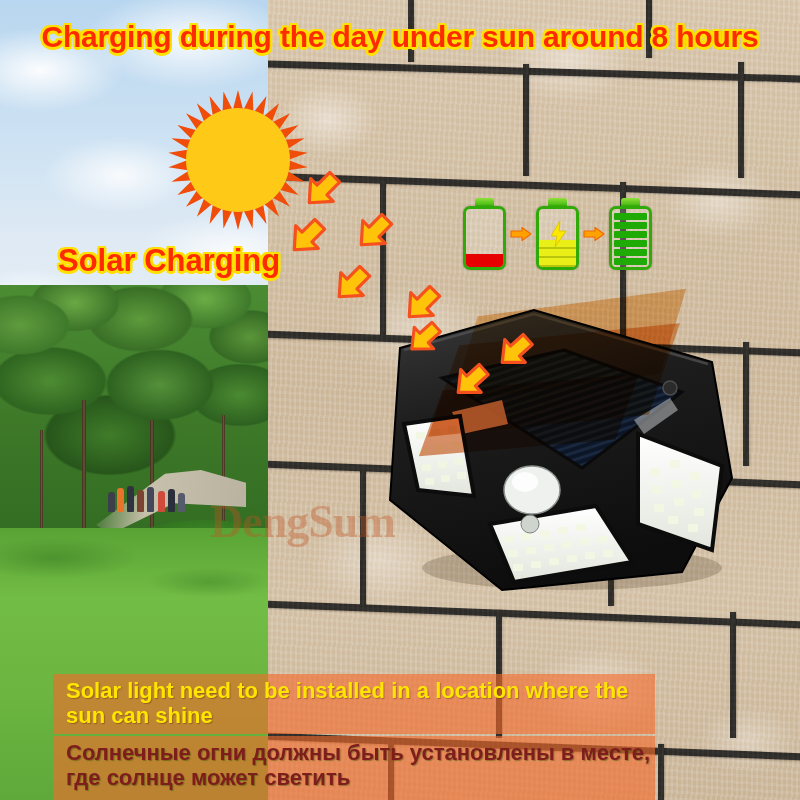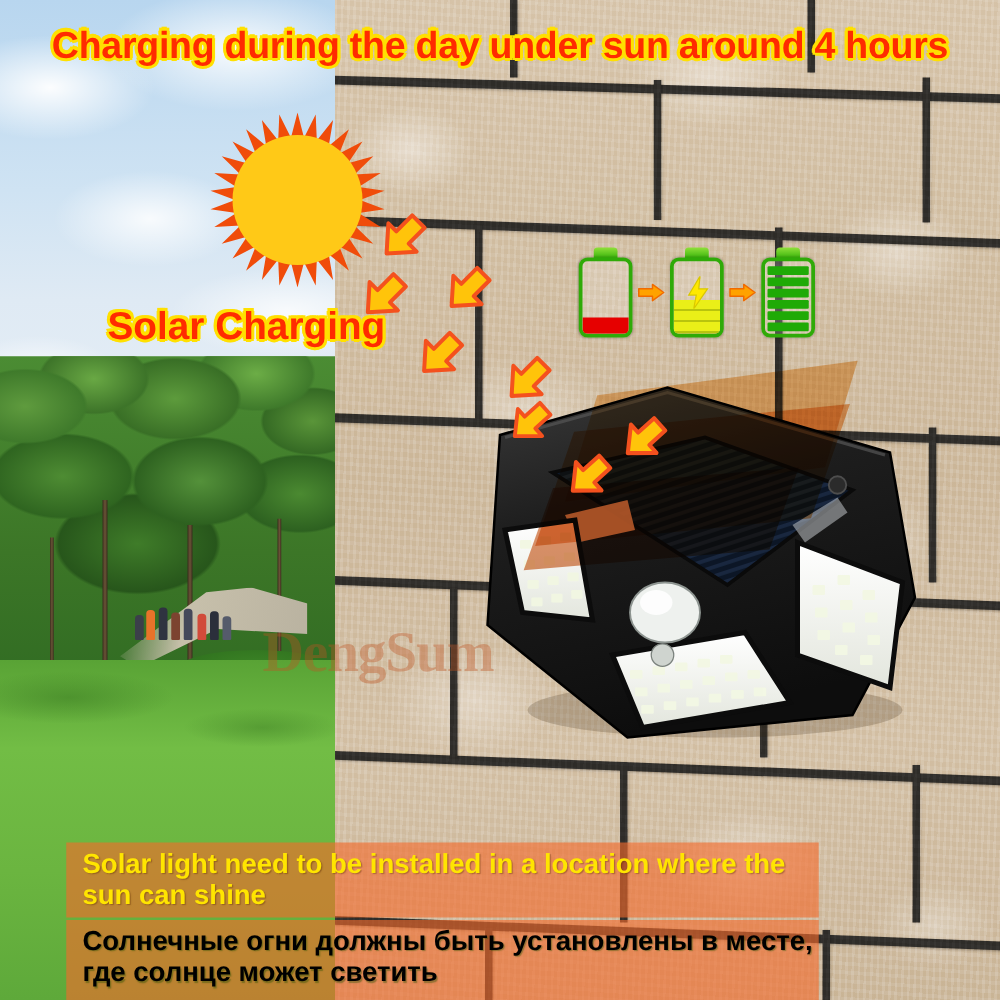--- a/index.html
+++ b/index.html
@@ -119,41 +119,40 @@
       -2px -2px 0 #ffe000, 2px -2px 0 #ffe000, -2px 2px 0 #ffe000, 2px 2px 0 #ffe000,
       0 -2.5px 0 #ffe000, 0 2.5px 0 #ffe000, -2.5px 0 0 #ffe000, 2.5px 0 0 #ffe000;
     white-space:nowrap;
   }
   .solar-line {
     position:absolute; font-weight:bold; color:#ff2b00;
     text-shadow:
       -2px -2px 0 #ffe000, 2px -2px 0 #ffe000, -2px 2px 0 #ffe000, 2px 2px 0 #ffe000,
       0 -2.5px 0 #ffe000, 0 2.5px 0 #ffe000, -2.5px 0 0 #ffe000, 2.5px 0 0 #ffe000;
     white-space:nowrap;
-    margin-left:28px;
   }
   #solar-en { left:58px; top:243px; font-size:31px; }
   #solar-ru { left:18px; top:284px; font-size:31px; }
 
   #watermark {
     position:absolute; left:198px; top:495px; font-size:46px; font-weight:bold;
     color:rgba(190,85,35,.38); letter-spacing:-1px; white-space:nowrap;
     font-family:"Liberation Serif", serif;
     margin-left:12px;
   }
 
   #footer-en-bg { position:absolute; left:53px; top:674px; width:602px; height:60px; background:rgba(244,106,44,.62); }
   #footer-ru-bg { position:absolute; left:53px; top:736px; width:602px; height:64px; background:rgba(244,106,44,.62); }
   #footer-en {
     position:absolute; left:66px; top:678px; width:600px; font-size:22px; line-height:25px;
     color:#ffe500; font-weight:bold; text-shadow:1px 1px 1px rgba(90,40,0,.4);
   }
   #footer-ru {
     position:absolute; left:66px; top:740px; width:600px; font-size:22px; line-height:25px;
-    color:#000000; font-weight:bold; text-shadow:1px 1px 1px rgba(40,80,0,.45);
+    color:#7f1d1d; font-weight:bold; text-shadow:1px 1px 1px rgba(40,80,0,.45);
   }
 </style>
 </head>
 <body>
 
 <div id="stage">
 
   <div class="park">
     <div class="sky"></div>
     <div class="treeline"></div>
@@ -399,21 +398,21 @@
     <svg viewBox="0 0 44 44">
         <path d="M15 4 h14 v18 h9 L22 40 L6 22 h9 z" fill="#ffc40a" stroke="#f4511e" stroke-width="3.4" stroke-linejoin="round"></path>
       </svg>
   </div>
   <div class="arrow" style="left:450px; top:360px; width:42px; height:42px; transform:rotate(48deg);">
     <svg viewBox="0 0 44 44">
         <path d="M15 4 h14 v18 h9 L22 40 L6 22 h9 z" fill="#ffc40a" stroke="#f4511e" stroke-width="3.4" stroke-linejoin="round"></path>
       </svg>
   </div>
 
-  <div id="title">Charging during the day under sun around 4 hours</div>
+  <div id="title">Charging during the day under sun around 8 hours</div>
 
   <div class="solar-line" id="solar-en">Solar Charging</div>
 
   <div id="watermark">DengSum</div>
 
   <div id="footer-en-bg"></div>
   <div id="footer-ru-bg"></div>
   <div id="footer-en">Solar light need to be installed in a location where the sun can shine</div>
   <div id="footer-ru">Солнечные огни должны быть установлены в месте, где солнце может светить</div>
 

